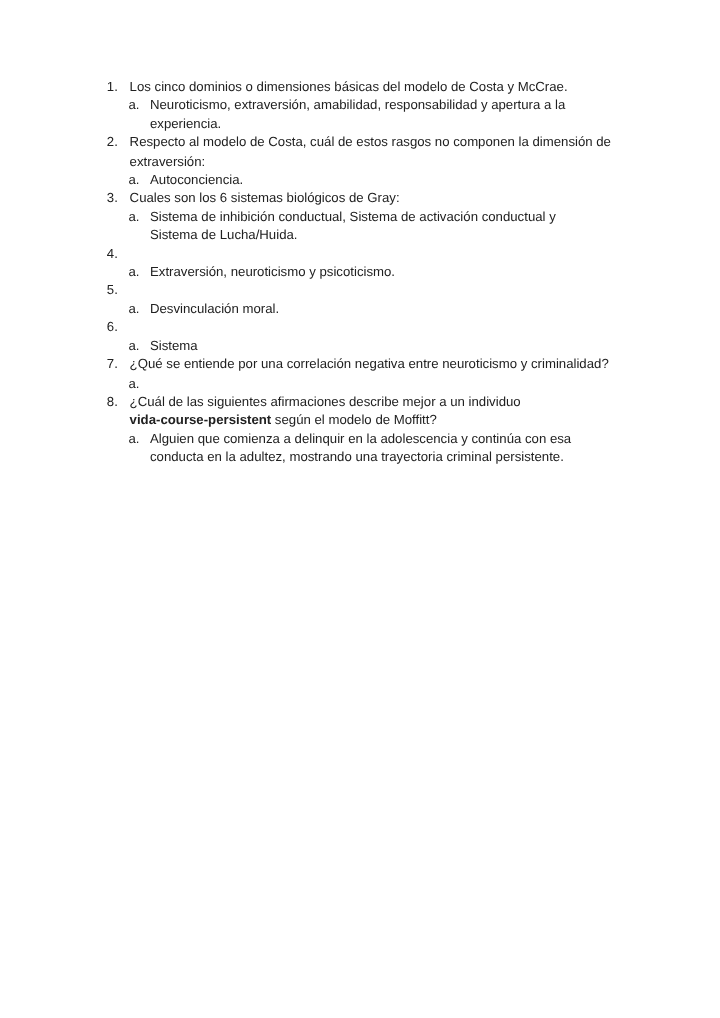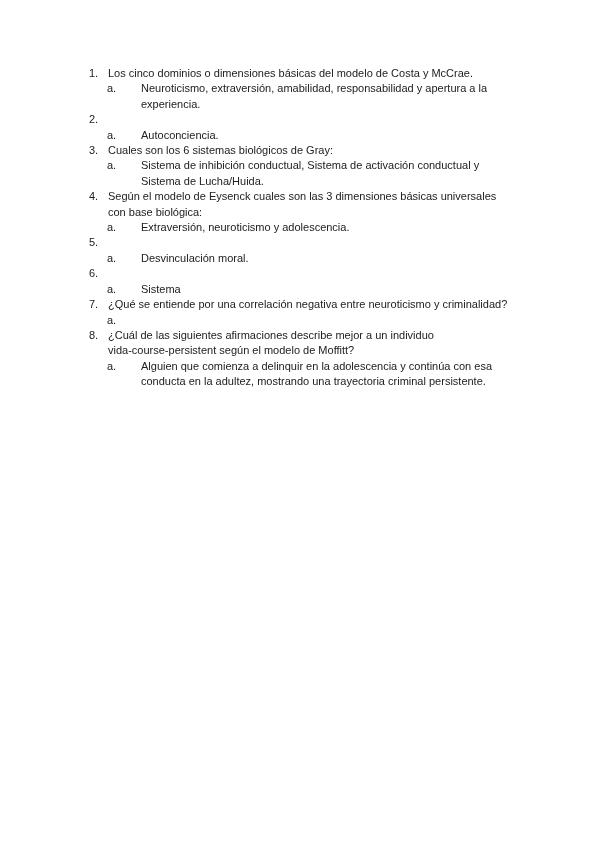--- a/index.html
+++ b/index.html
@@ -35,24 +35,24 @@
   }
   .answer-row {
     margin-left: 18px;
   }
   .answer-row .marker {
     flex: 0 0 18px;
     width: 18px;
   }
   .atext {
     width: 368px;
-    margin-left: 16px;
   }
   .nb {
     white-space: nowrap;
+    font-weight: bold;
   }
 </style>
 </head>
 <body>
 
 <div class="page">
   <div class="content">
     <div id="question-list">
         <div class="question-item">
           <div class="row">
@@ -60,44 +60,44 @@
             <div class="text qtext">Los cinco dominios o dimensiones básicas del modelo de Costa y McCrae.</div>
           </div>
           <div class="row answer-row">
             <span class="marker">a.</span>
             <div class="text atext">Neuroticismo, extraversión, amabilidad, responsabilidad y apertura a la experiencia.</div>
           </div>
         </div>
         <div class="question-item">
           <div class="row">
             <span class="marker">2.</span>
+            <div class="text qtext">Respecto al modelo de Costa, cuál de estos rasgos no componen la dimensión de extraversión:</div>
           </div>
           <div class="row answer-row">
             <span class="marker">a.</span>
             <div class="text atext">Autoconciencia.</div>
           </div>
         </div>
         <div class="question-item">
           <div class="row">
             <span class="marker">3.</span>
             <div class="text qtext">Cuales son los 6 sistemas biológicos de Gray:</div>
           </div>
           <div class="row answer-row">
             <span class="marker">a.</span>
             <div class="text atext">Sistema de inhibición conductual, Sistema de activación conductual y Sistema de Lucha/Huida.</div>
           </div>
         </div>
         <div class="question-item">
           <div class="row">
             <span class="marker">4.</span>
-            <div class="text qtext">Según el modelo de Eysenck cuales son las 3 dimensiones básicas universales con base biológica:</div>
           </div>
           <div class="row answer-row">
             <span class="marker">a.</span>
-            <div class="text atext">Extraversión, neuroticismo y adolescencia.</div>
+            <div class="text atext">Extraversión, neuroticismo y psicoticismo.</div>
           </div>
         </div>
         <div class="question-item">
           <div class="row">
             <span class="marker">5.</span>
           </div>
           <div class="row answer-row">
             <span class="marker">a.</span>
             <div class="text atext">Desvinculación moral.</div>
           </div>

